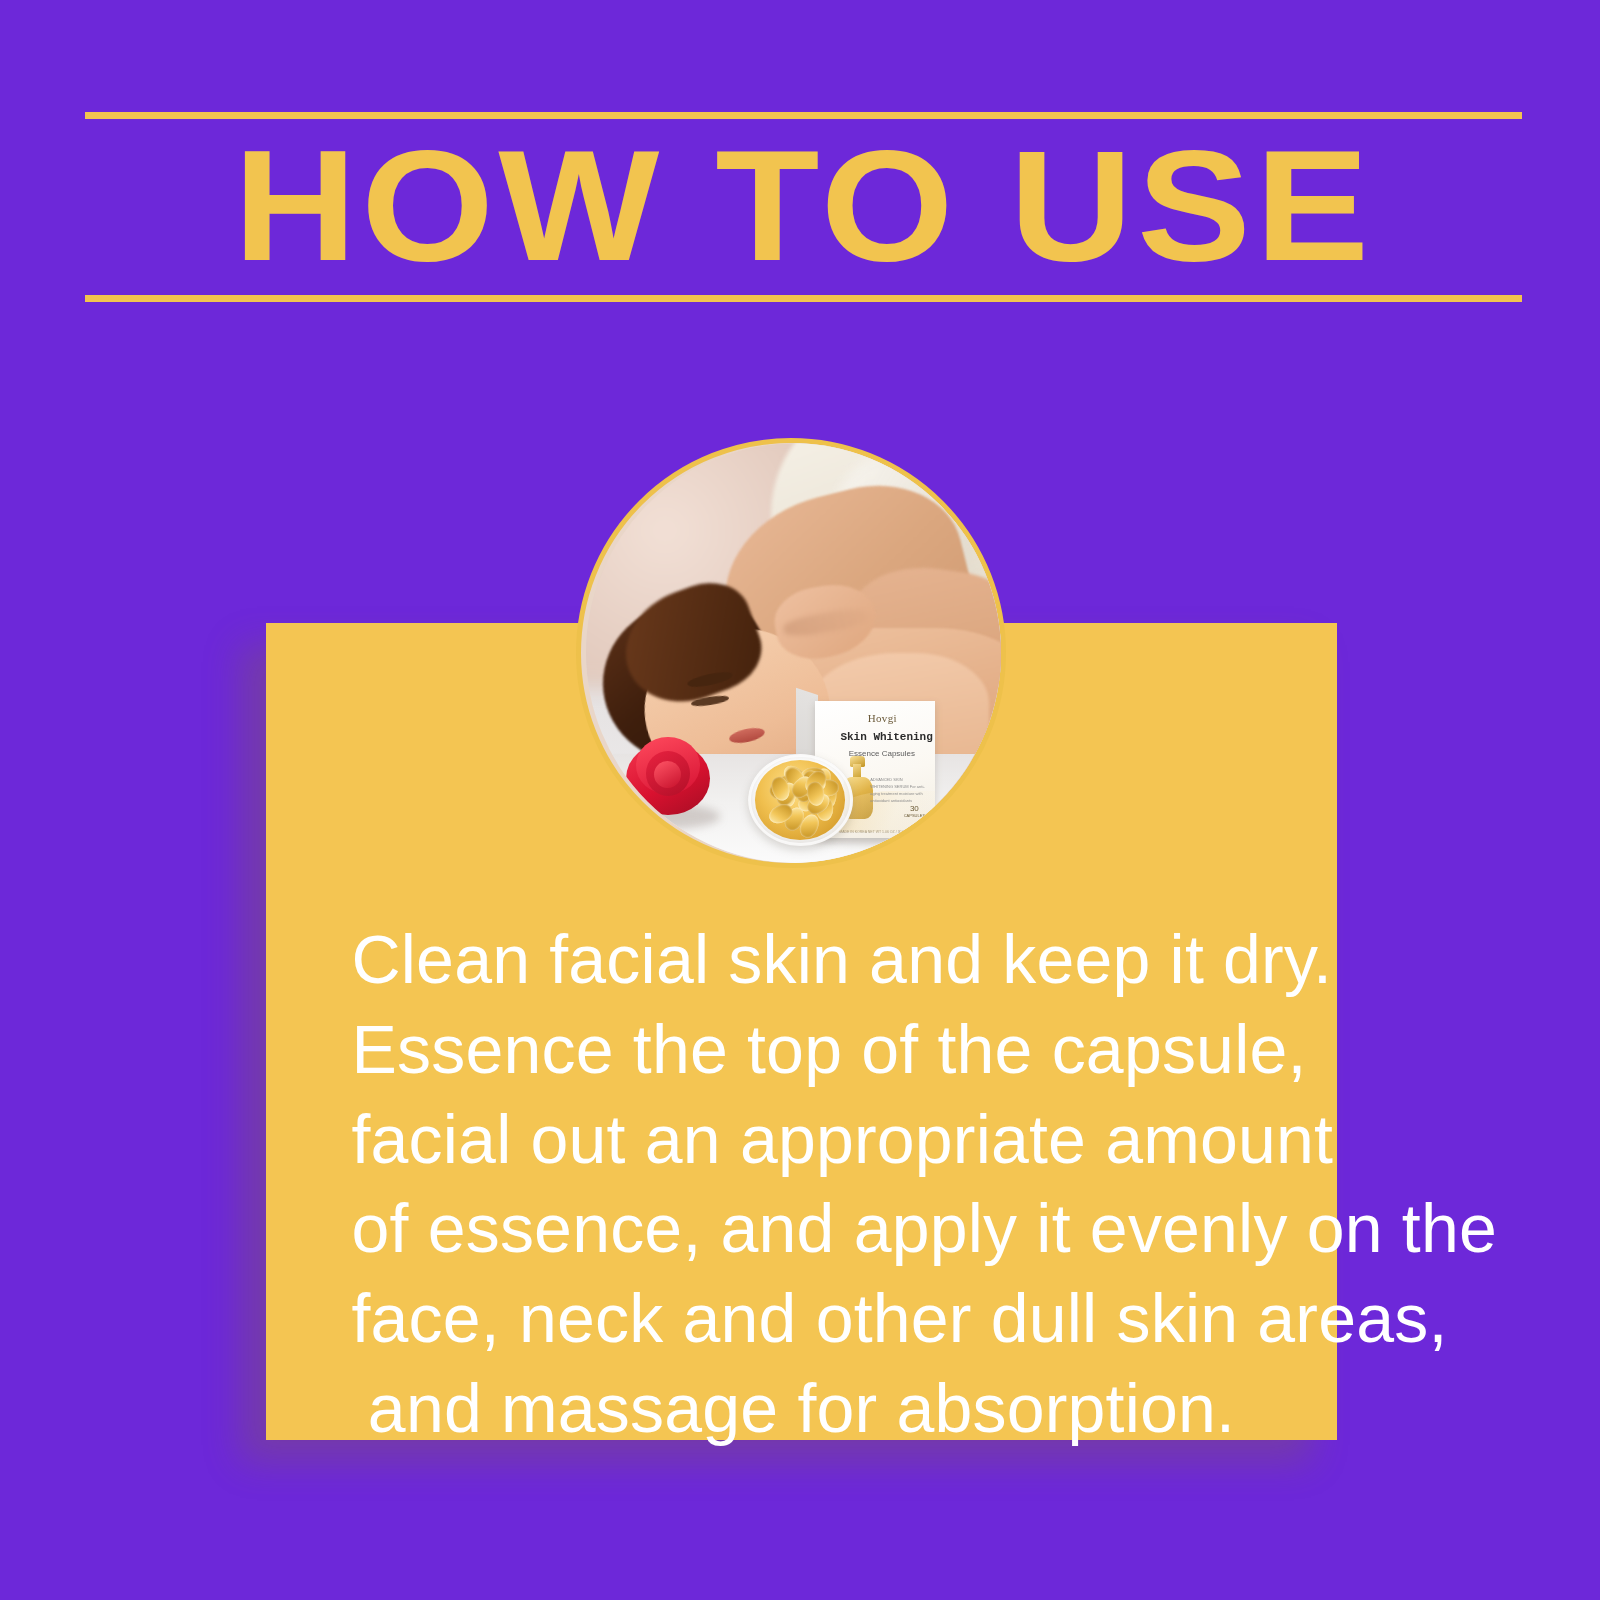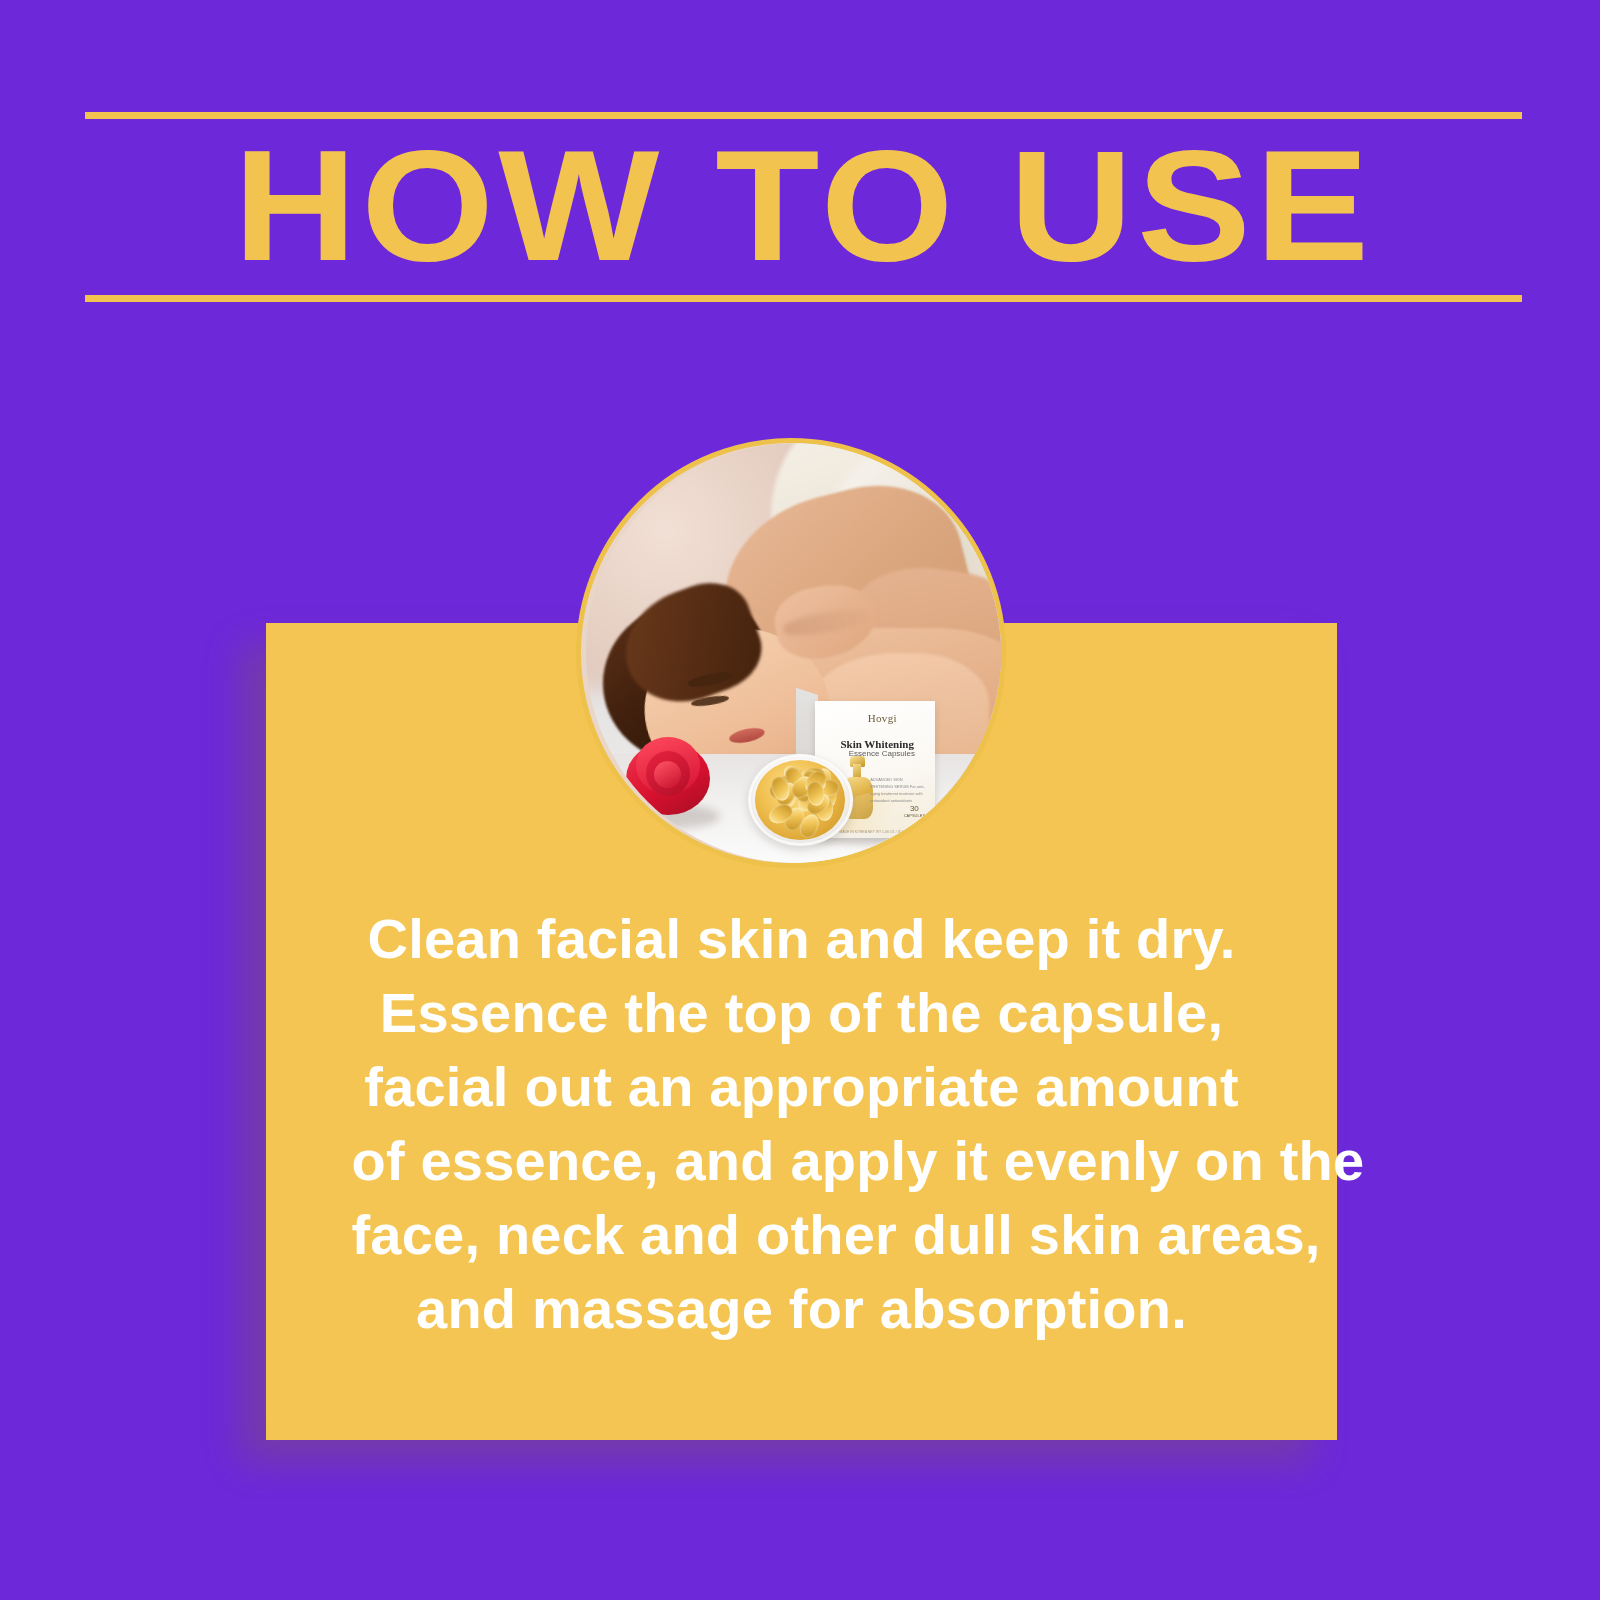--- a/index.html
+++ b/index.html
@@ -71,28 +71,28 @@
     width: 1071px;
     height: 817px;
     background: #f4c552;
     box-shadow: -26px 22px 34px rgba(140, 112, 40, 0.26);
   }
 
   .instructions {
     position: absolute;
     left: 50%;
     transform: translateX(-50%);
-    top: 279px;
+    top: 292px;
     width: 900px;
     text-align: center;
     color: #ffffff;
     font-family: "Liberation Sans Narrow", "Liberation Sans", sans-serif;
-    font-size: 56px;
+    font-size: 68px;
     line-height: 1.32;
-    font-weight: 700;
+    font-weight: 400;
     letter-spacing: 0.2px;
   }
   .instructions .ln { display: block; white-space: nowrap; }
 
   
   .photo-circle {
     position: absolute;
     left: 576px;
     top: 438px;
     width: 430px;
@@ -353,25 +353,24 @@
     color: #6b5a3a;
     font-family: "Liberation Serif", serif;
     font-size: 11px;
     letter-spacing: 0.3px;
     white-space: nowrap;
   }
   .box-title {
     position: absolute;
     left: 21%; top: 22%;
     color: #2b2b2b;
-    font-family: Liberation Serif, serif;
+    font-family: Liberation Mono, monospace;
     font-size: 11px;
     font-weight: bold;
     white-space: nowrap;
-    margin-top: 7px;
   }
   .box-sub {
     position: absolute;
     left: 28%; top: 35%;
     color: #5c5c5c;
     font-family: "Liberation Sans", sans-serif;
     font-size: 8px;
     white-space: nowrap;
   }
   .box-fine {

